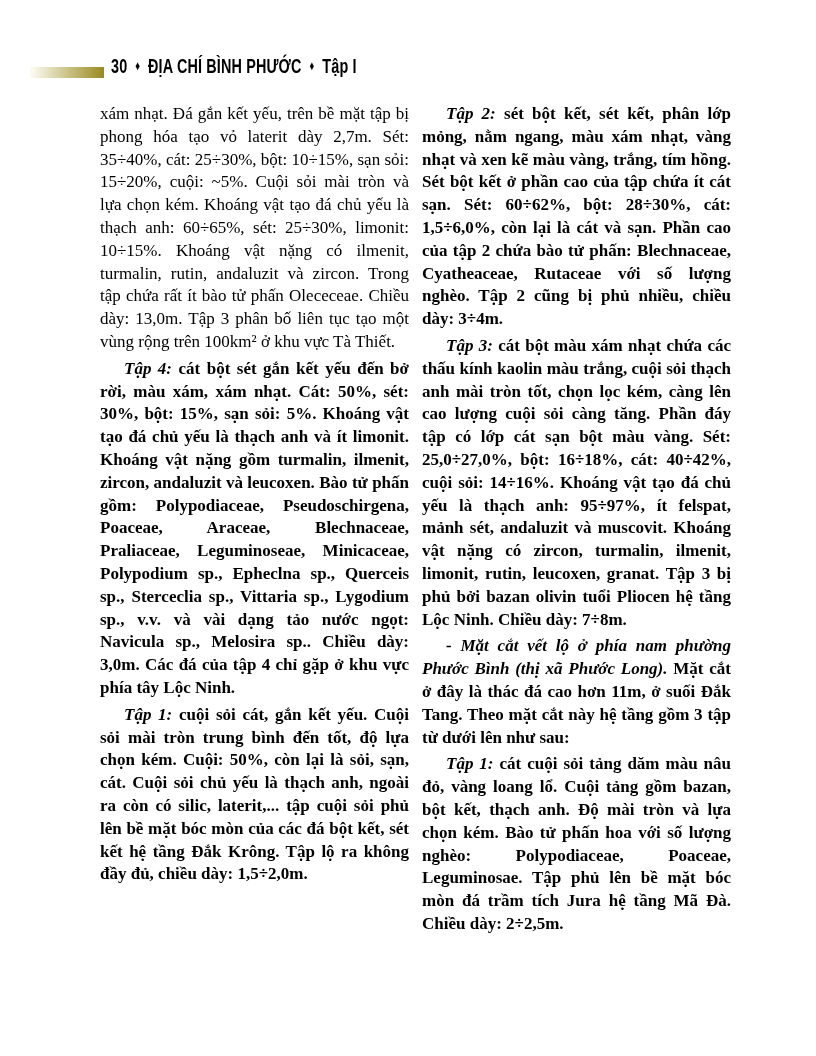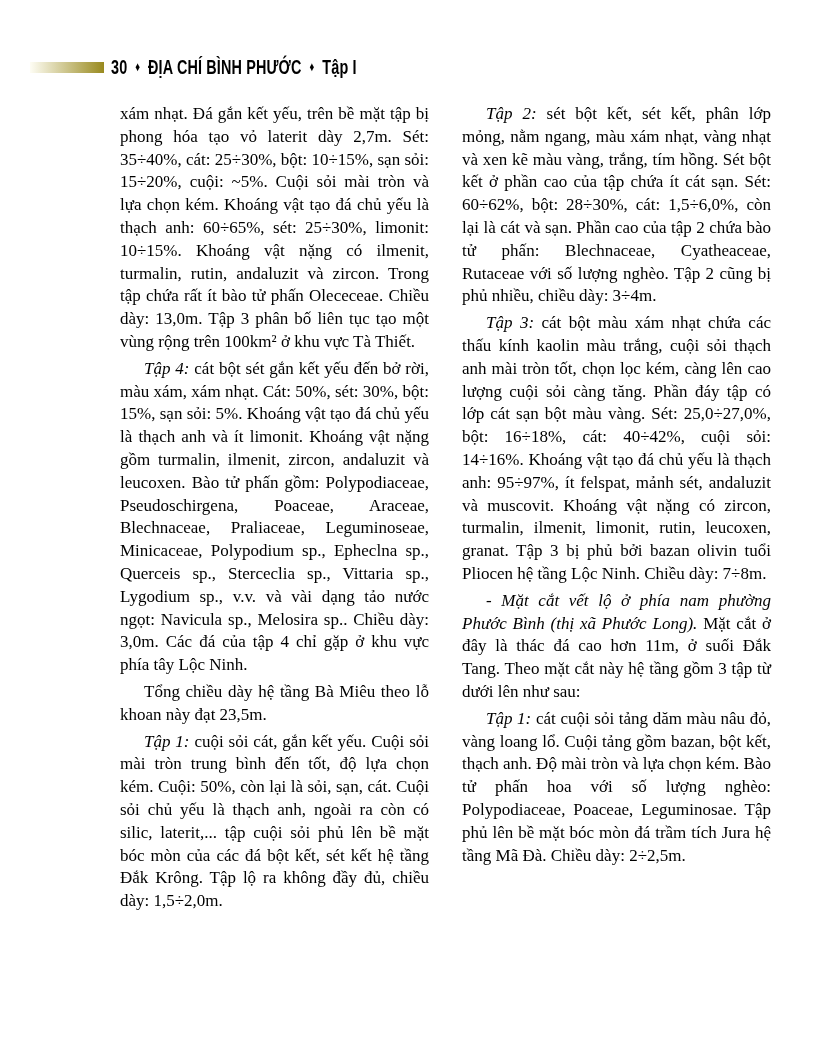--- a/index.html
+++ b/index.html
@@ -13,21 +13,21 @@
     width: 816px;
     height: 1056px;
     overflow: hidden;
   }
   
   .page-header {
     position: absolute;
     top: 56px;
     left: 30px;
     display: flex;
-    align-items: center;
+    align-items: flex-end;
     height: 22px;
   }
   .grad-bar {
     width: 74px;
     height: 11px;
     background: linear-gradient(to right, #fefdf4, #998a1f);
     margin-right: 7px;
     flex: none;
   }
   .header-text {
@@ -57,27 +57,27 @@
     display: flex;
     gap: 13px;
   }
   .col {
     width: 309px;
     flex: none;
     font-family: "Liberation Serif", serif;
     font-size: 17px;
     line-height: 22.8px;
     text-align: justify;
-    margin-left: 20px;
   }
   .col p {
     margin: 0 0 4px 0;
   }
   .col p.indent {
     text-indent: 24px;
+    font-weight: bold;
   }
   .em {
     font-style: italic;
   }
 </style>
 </head>
 <body>
 
 <header class="page-header">
   <span class="grad-bar"></span>
@@ -87,21 +87,20 @@
     <span>ĐỊA CHÍ BÌNH PHƯỚC</span>
     <span class="diamond">♦</span>
     <span>Tập I</span>
   </span>
 </header>
 
 <main class="columns">
   <div class="col">
       <p class=""><span>xám nhạt. Đá gắn kết yếu, trên bề mặt tập bị phong hóa tạo vỏ laterit dày 2,7m. Sét: 35÷40%, cát: 25÷30%, bột: 10÷15%, sạn sỏi: 15÷20%, cuội: ~5%. Cuội sỏi mài tròn và lựa chọn kém. Khoáng vật tạo đá chủ yếu là thạch anh: 60÷65%, sét: 25÷30%, limonit: 10÷15%. Khoáng vật nặng có ilmenit, turmalin, rutin, andaluzit và zircon. Trong tập chứa rất ít bào tử phấn Olececeae. Chiều dày: 13,0m. Tập 3 phân bố liên tục tạo một vùng rộng trên 100km² ở khu vực Tà Thiết.</span></p>
       <p class="indent"><span class="em">Tập 4:</span><span> cát bột sét gắn kết yếu đến bở rời, màu xám, xám nhạt. Cát: 50%, sét: 30%, bột: 15%, sạn sỏi: 5%. Khoáng vật tạo đá chủ yếu là thạch anh và ít limonit. Khoáng vật nặng gồm turmalin, ilmenit, zircon, andaluzit và leucoxen. Bào tử phấn gồm: Polypodiaceae, Pseudoschirgena, Poaceae, Araceae, Blechnaceae, Praliaceae, Leguminoseae, Minicaceae, Polypodium sp., Epheclna sp., Querceis sp., Sterceclia sp., Vittaria sp., Lygodium sp., v.v. và vài dạng tảo nước ngọt: Navicula sp., Melosira sp.. Chiều dày: 3,0m. Các đá của tập 4 chỉ gặp ở khu vực phía tây Lộc Ninh.</span></p>
-      <p class="indent"><span>Tổng chiều dày hệ tầng Bà Miêu theo lỗ khoan này đạt 23,5m.</span></p>
       <p class="indent"><span class="em">Tập 1:</span><span> cuội sỏi cát, gắn kết yếu. Cuội sỏi mài tròn trung bình đến tốt, độ lựa chọn kém. Cuội: 50%, còn lại là sỏi, sạn, cát. Cuội sỏi chủ yếu là thạch anh, ngoài ra còn có silic, laterit,... tập cuội sỏi phủ lên bề mặt bóc mòn của các đá bột kết, sét kết hệ tầng Đắk Krông. Tập lộ ra không đầy đủ, chiều dày: 1,5÷2,0m.</span></p>
     </div>
   <div class="col">
       <p class="indent"><span class="em">Tập 2:</span><span> sét bột kết, sét kết, phân lớp mỏng, nằm ngang, màu xám nhạt, vàng nhạt và xen kẽ màu vàng, trắng, tím hồng. Sét bột kết ở phần cao của tập chứa ít cát sạn. Sét: 60÷62%, bột: 28÷30%, cát: 1,5÷6,0%, còn lại là cát và sạn. Phần cao của tập 2 chứa bào tử phấn: Blechnaceae, Cyatheaceae, Rutaceae với số lượng nghèo. Tập 2 cũng bị phủ nhiều, chiều dày: 3÷4m.</span></p>
       <p class="indent"><span class="em">Tập 3:</span><span> cát bột màu xám nhạt chứa các thấu kính kaolin màu trắng, cuội sỏi thạch anh mài tròn tốt, chọn lọc kém, càng lên cao lượng cuội sỏi càng tăng. Phần đáy tập có lớp cát sạn bột màu vàng. Sét: 25,0÷27,0%, bột: 16÷18%, cát: 40÷42%, cuội sỏi: 14÷16%. Khoáng vật tạo đá chủ yếu là thạch anh: 95÷97%, ít felspat, mảnh sét, andaluzit và muscovit. Khoáng vật nặng có zircon, turmalin, ilmenit, limonit, rutin, leucoxen, granat. Tập 3 bị phủ bởi bazan olivin tuổi Pliocen hệ tầng Lộc Ninh. Chiều dày: 7÷8m.</span></p>
       <p class="indent"><span class="em">- Mặt cắt vết lộ ở phía nam phường Phước Bình (thị xã Phước Long).</span><span> Mặt cắt ở đây là thác đá cao hơn 11m, ở suối Đắk Tang. Theo mặt cắt này hệ tầng gồm 3 tập từ dưới lên như sau:</span></p>
       <p class="indent"><span class="em">Tập 1:</span><span> cát cuội sỏi tảng dăm màu nâu đỏ, vàng loang lổ. Cuội tảng gồm bazan, bột kết, thạch anh. Độ mài tròn và lựa chọn kém. Bào tử phấn hoa với số lượng nghèo: Polypodiaceae, Poaceae, Leguminosae. Tập phủ lên bề mặt bóc mòn đá trầm tích Jura hệ tầng Mã Đà. Chiều dày: 2÷2,5m.</span></p>
     </div>
 </main>
 

